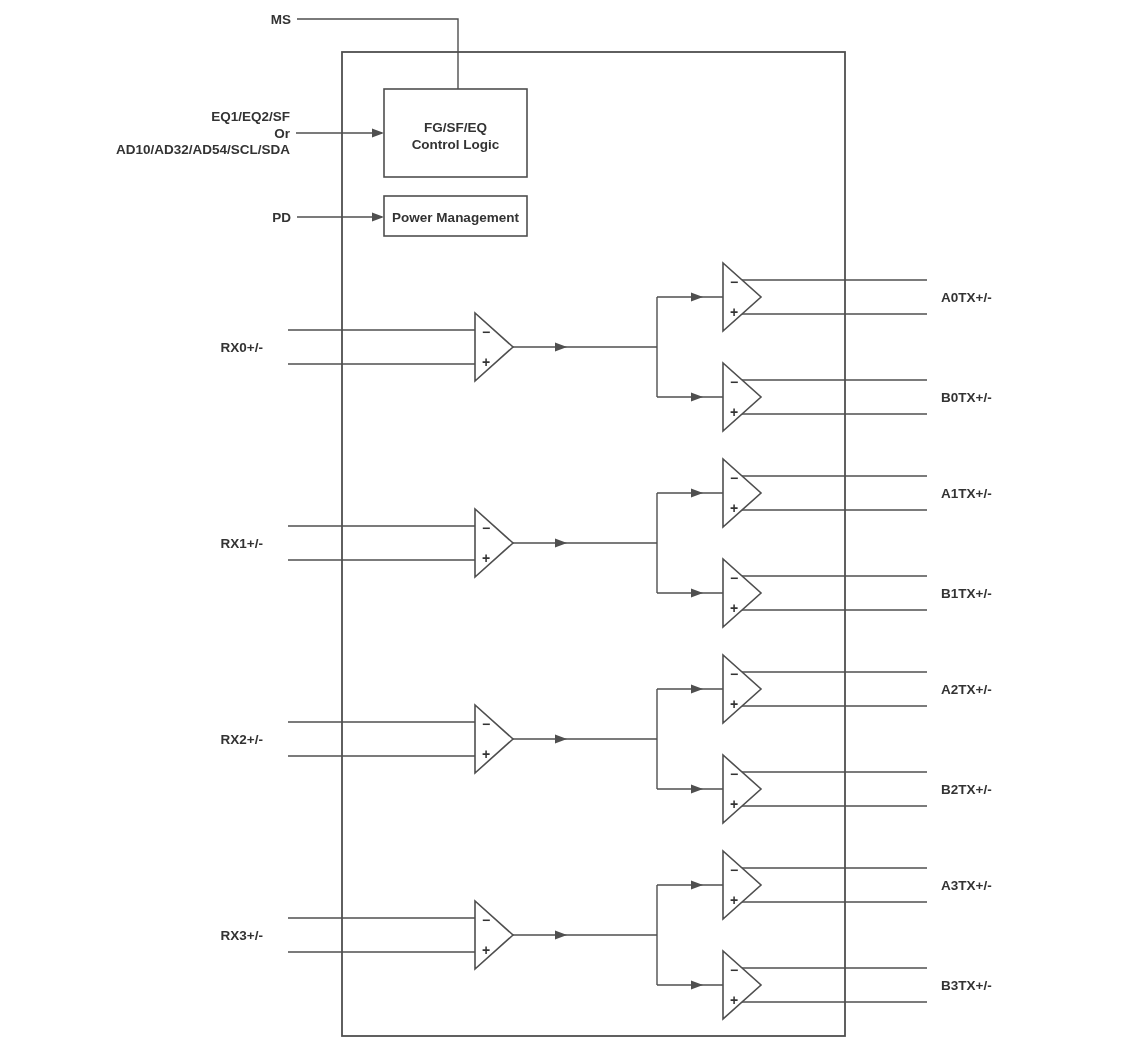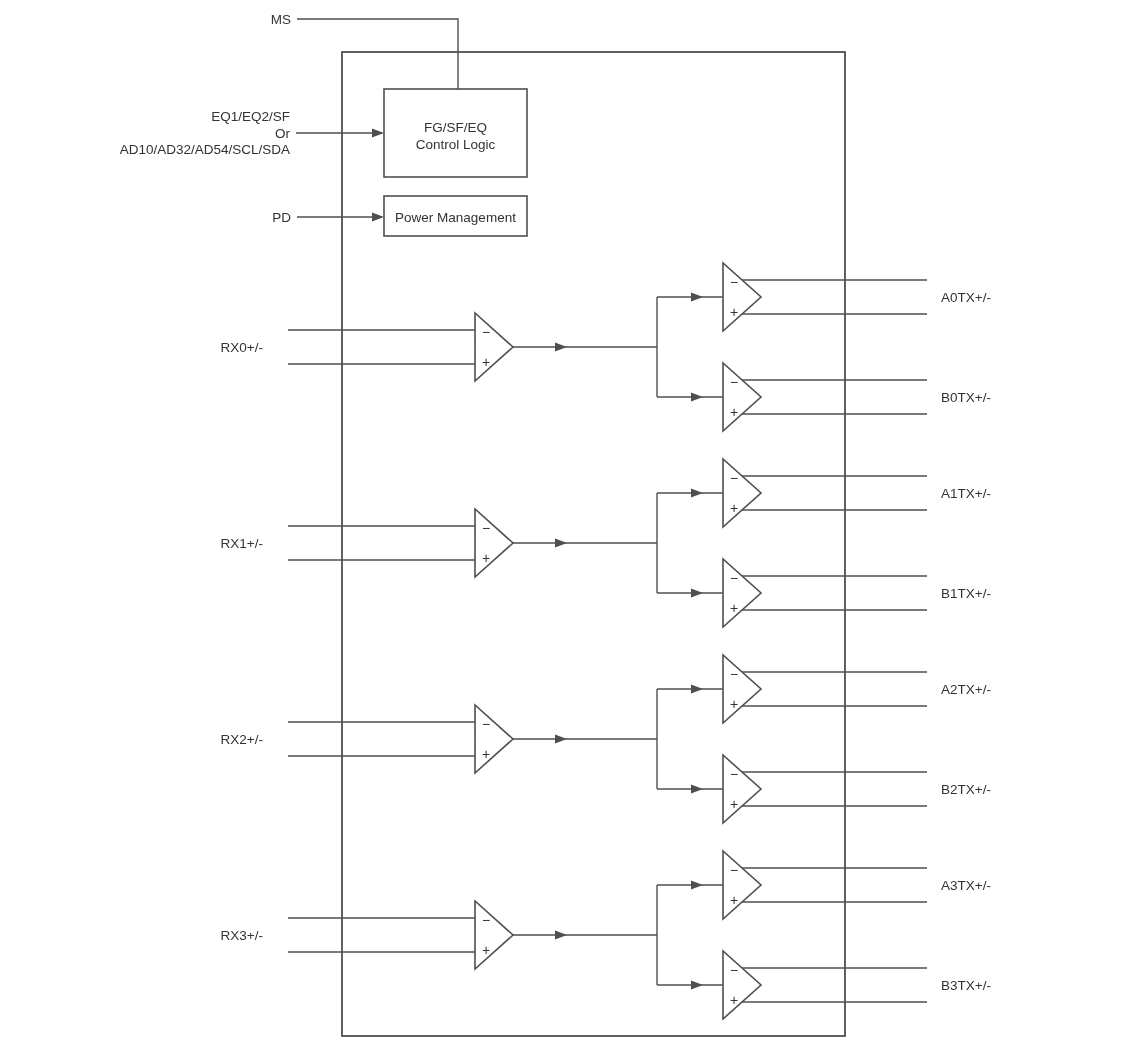--- a/index.html
+++ b/index.html
@@ -1,19 +1,19 @@
 <!DOCTYPE html>
 <html style="--bg: #ffffff; --line: #4f4f4f; --text: #333333;"><head>
 <meta charset="utf-8">
 <style>
   :root{
     --bg:#ffffff; --line:#4f4f4f; --text:#333333;
   }
   html,body{margin:0;padding:0;background:var(--bg);}
-  .canvas{width:1142px;height:1048px;position:relative;background:var(--bg);}
+  .canvas{width:1142px;height:1048px;position:relative;background:var(--bg);font-weight:bold;}
   svg{display:block;font-family:"Liberation Sans", sans-serif;}
   .wire{stroke:var(--line);stroke-width:1.4;fill:none;}
   .boundary{stroke:var(--line);stroke-width:1.8;fill:none;}
   .block{stroke:var(--line);stroke-width:1.6;fill:var(--bg);}
   .amp{stroke:var(--line);stroke-width:1.6;fill:var(--bg);stroke-linejoin:miter;}
   .arrow{fill:var(--line);stroke:none;}
   .lbl{fill:var(--text);font-size:13.5px;}
   .sym{fill:var(--text);font-size:14px;}
 </style>
 </head>

